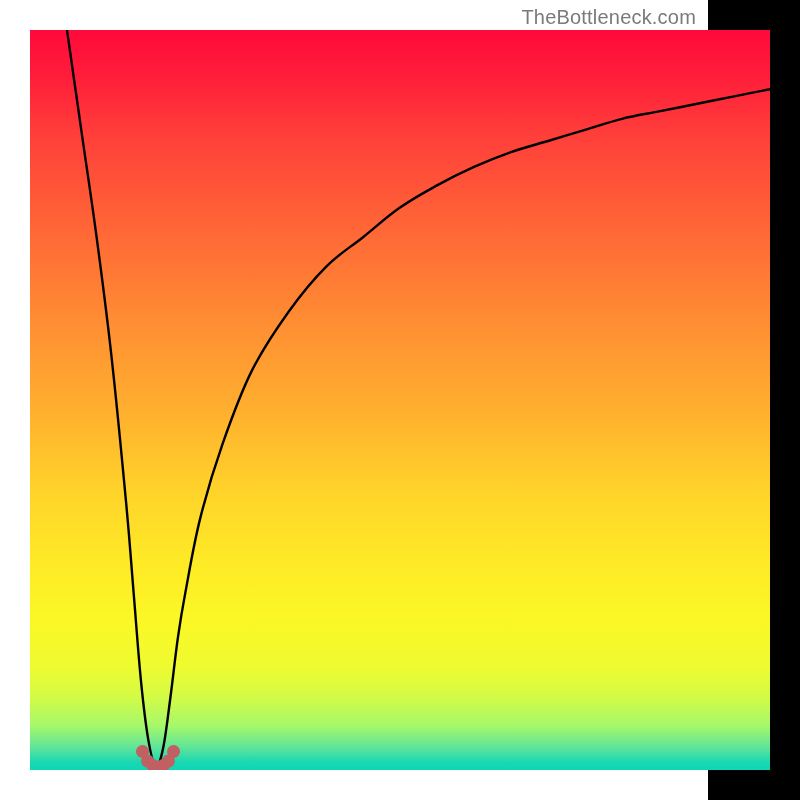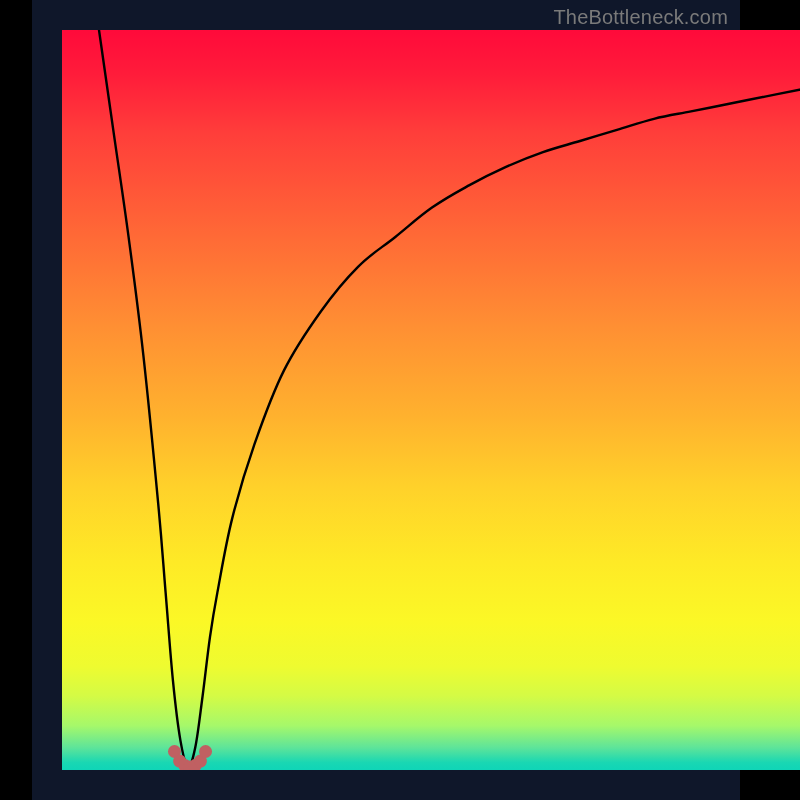--- a/index.html
+++ b/index.html
@@ -10,22 +10,21 @@
     overflow: hidden;
     background: #000;
     font-family: Arial, Helvetica, sans-serif;
   }
   .frame {
     position: absolute;
     left: 0;
     top: 0;
     width: 708px;
     height: 800px;
-    background: #0f172a;
-    margin-left: 32px;
+    background: #ffffff;
   }
   .plot {
     position: absolute;
     left: 30px;
     top: 30px;
     width: 740px;
     height: 740px;
     overflow: hidden;
   }
   .gradient {

